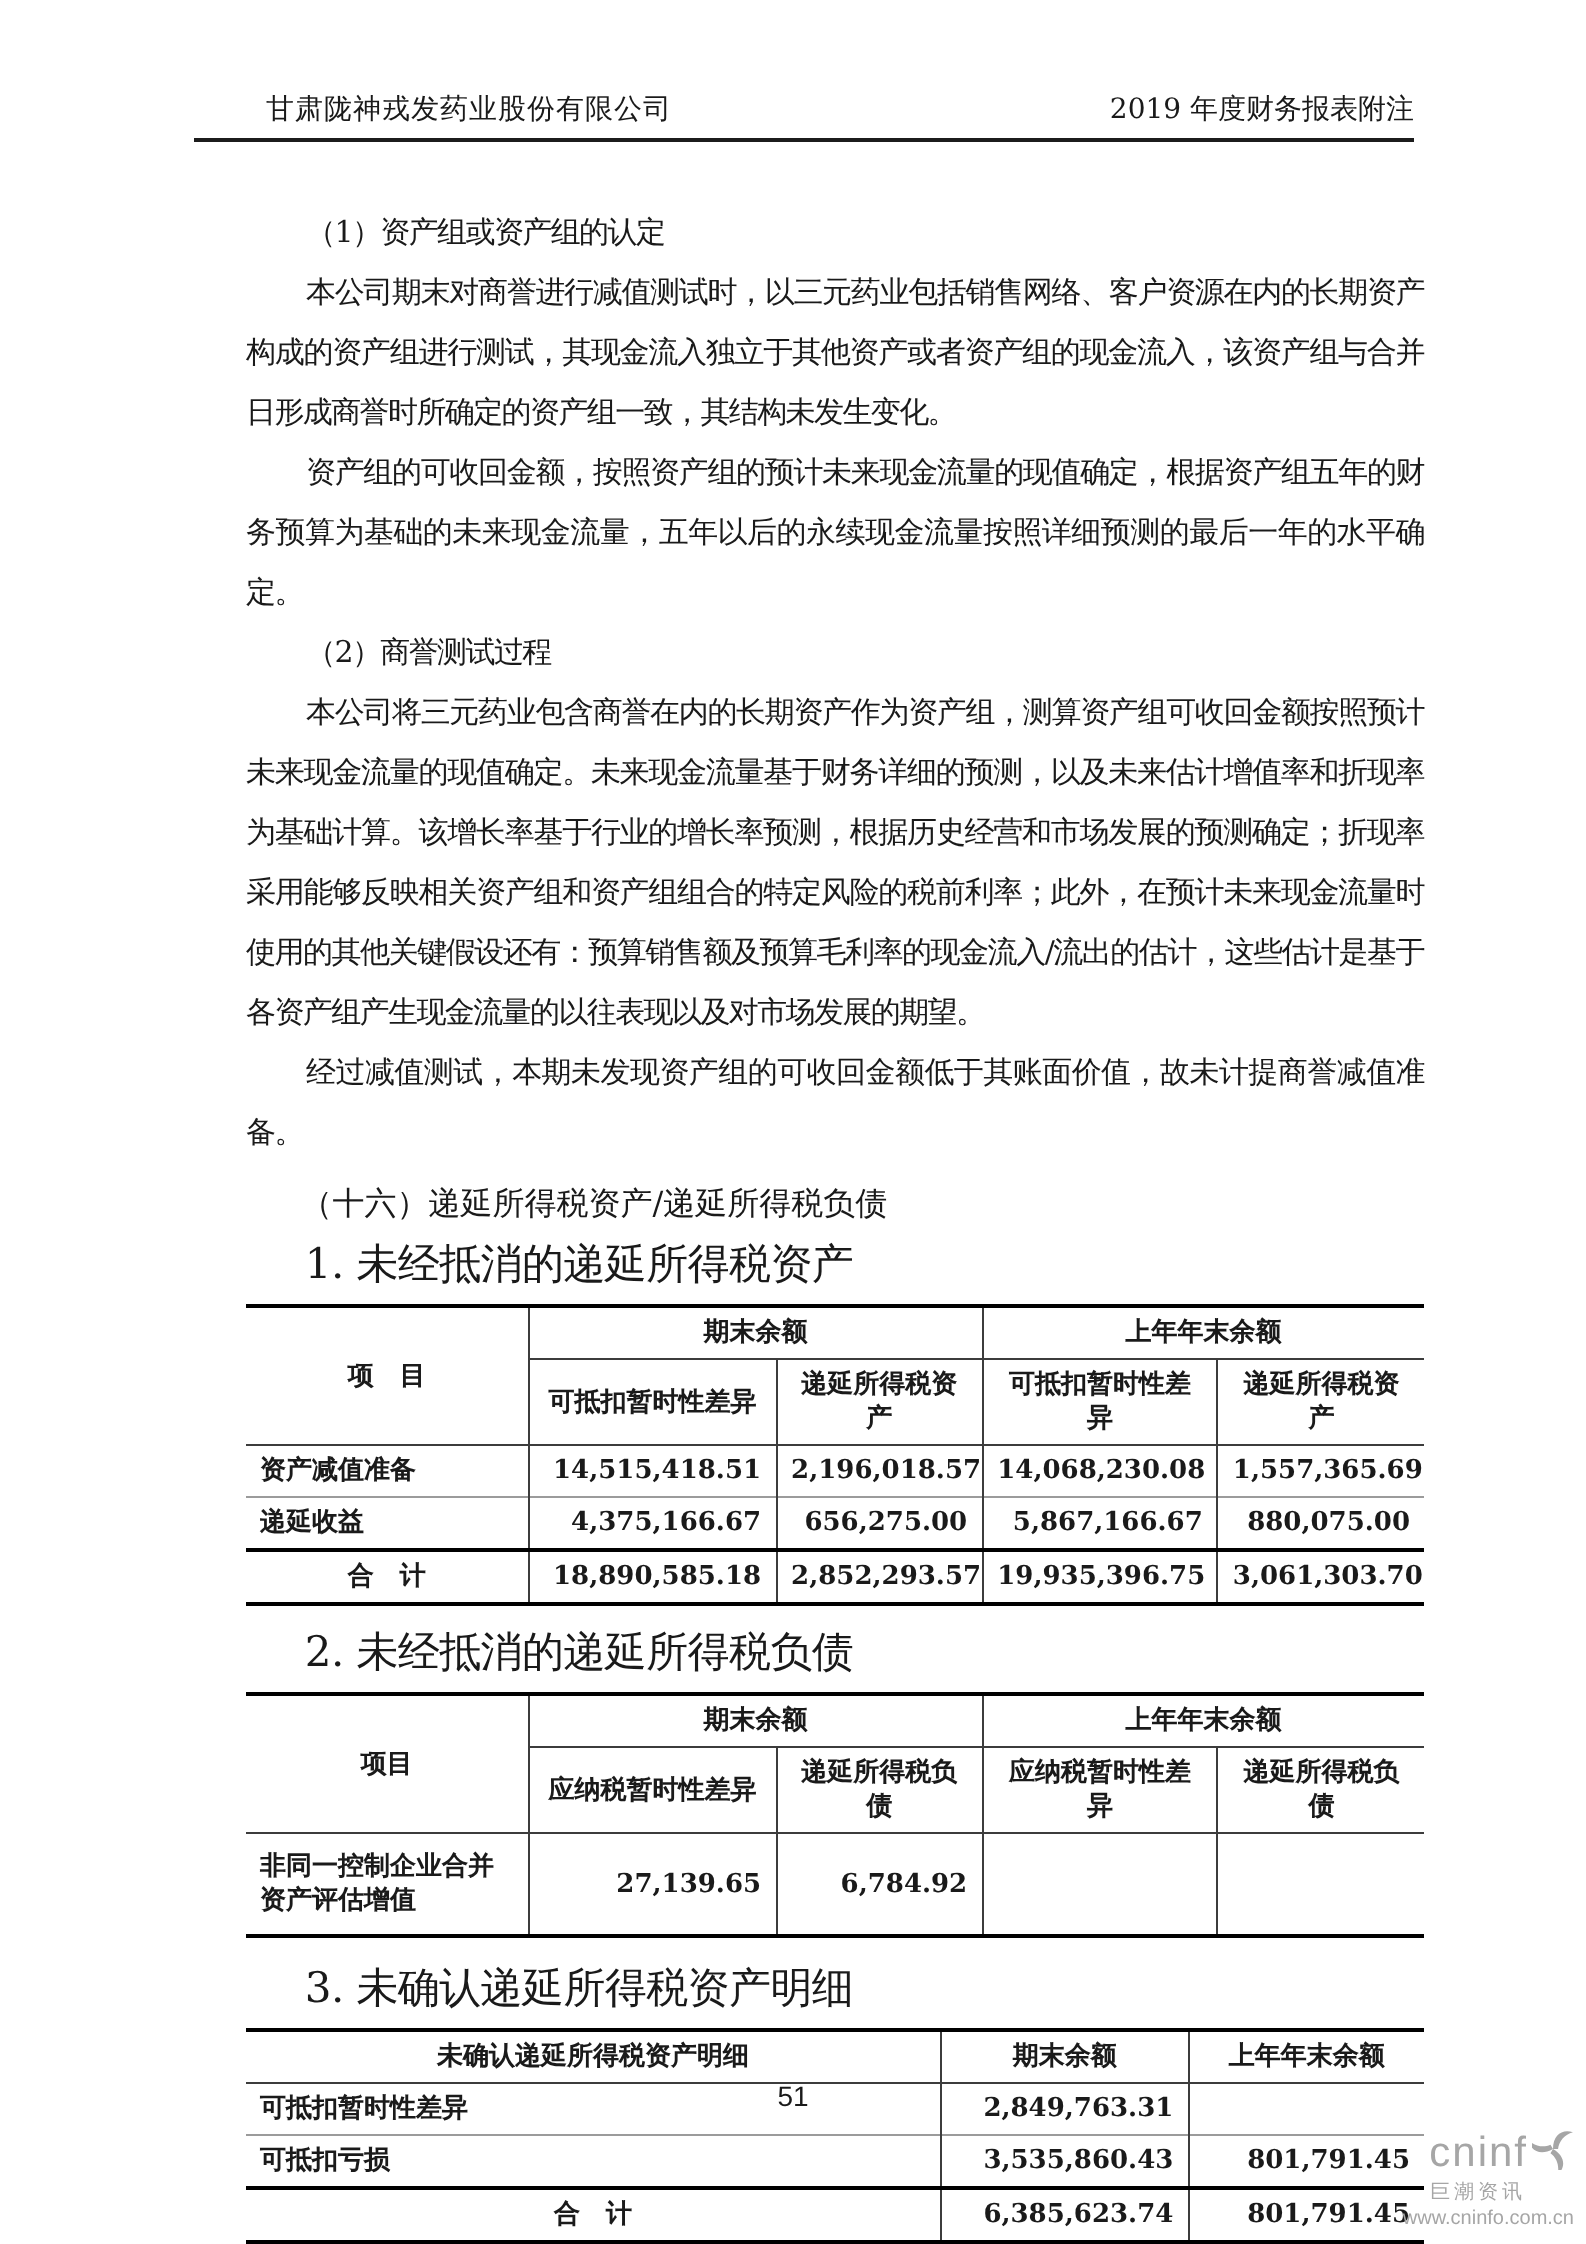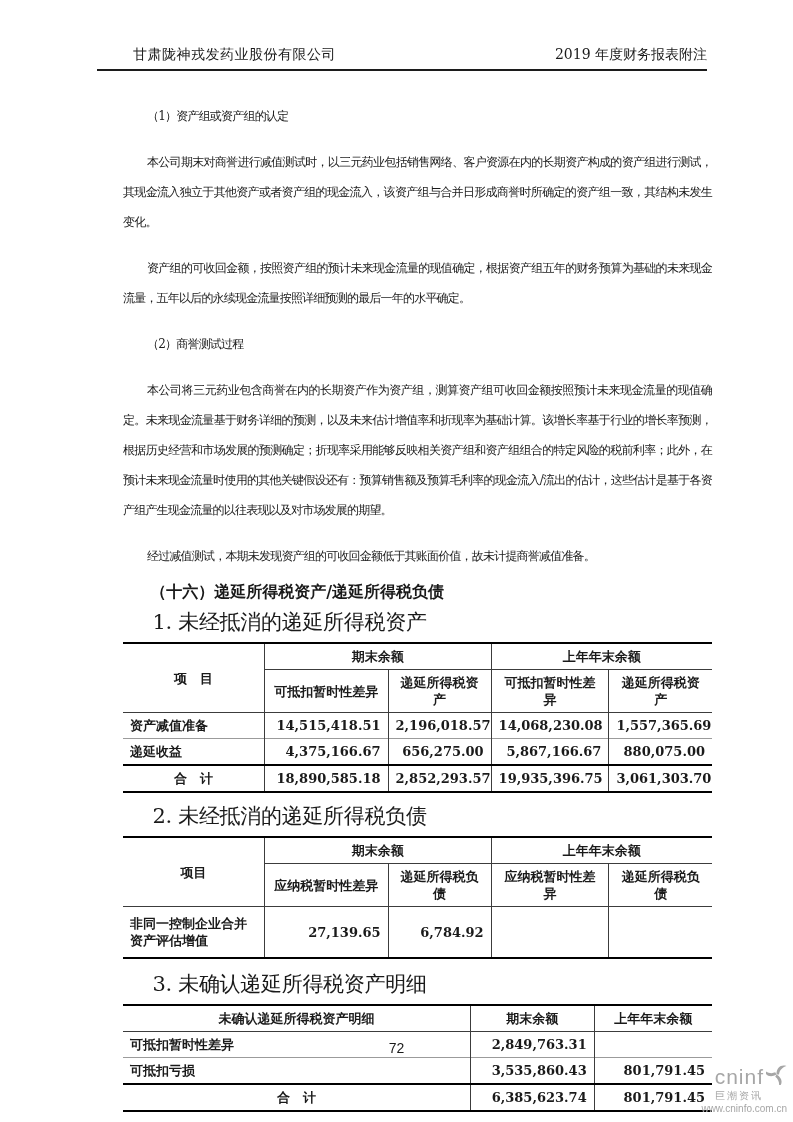--- a/index.html
+++ b/index.html
@@ -20,29 +20,28 @@
     padding-bottom: 5px;
     border-bottom: 2px solid #1c1c1c;
     display: flex; justify-content: space-between; align-items: flex-end;
     font-size: 14px;
   }
   .doc-header .company { margin-left: 36px; letter-spacing: 0.5px; }
 
   
   .content { margin: 30px 81px 0 123px; width: 589px; }
   .para, .minor-head {
-    font-size: 12px; line-height: 30px;
+    font-size: 15px; line-height: 30px;
     letter-spacing: -0.8px;
     text-align: justify;
-    margin-top: 16px;
   }
   .para { text-indent: 2em; }
   .minor-head { text-indent: 2em; }
   .sec-title {
-    font-size: 16px; font-weight: bold;
+    font-size: 16px; font-weight: normal;
     line-height: 26px; margin-top: 8px;
     text-indent: 1.7em; letter-spacing: 0;
   }
   .sub-head {
     font-size: 21px; line-height: 28px; margin-top: 3px;
     text-indent: 1.4em; letter-spacing: -0.3px;
   }
 
   
   table.fin {
@@ -224,21 +223,21 @@
             <td class="label">合　计</td>
             <td class="num vl">6,385,623.74</td>
             <td class="num vl">801,791.45</td>
           </tr>
         </tbody>
       </table>
     </div>
 
   </div>
 
-  <div class="page-number">72</div>
+  <div class="page-number">51</div>
 
   <div class="cninfo-logo">
     <div class="row1">
       <span class="brand">cninf</span>
       <span>
         <svg width="21" height="21" viewBox="0 0 20 20">
           <g fill="#a6a6a6">
             <path d="M10 10 C 10 3.2, 14.5 0.3, 19.5 2 C 15.5 3.2, 12.8 6.2, 12.4 10 Z" transform="rotate(0 10 10)"></path>
             <path d="M10 10 C 10 3.2, 14.5 0.3, 19.5 2 C 15.5 3.2, 12.8 6.2, 12.4 10 Z" transform="rotate(120 10 10)"></path>
             <path d="M10 10 C 10 3.2, 14.5 0.3, 19.5 2 C 15.5 3.2, 12.8 6.2, 12.4 10 Z" transform="rotate(240 10 10)"></path>

